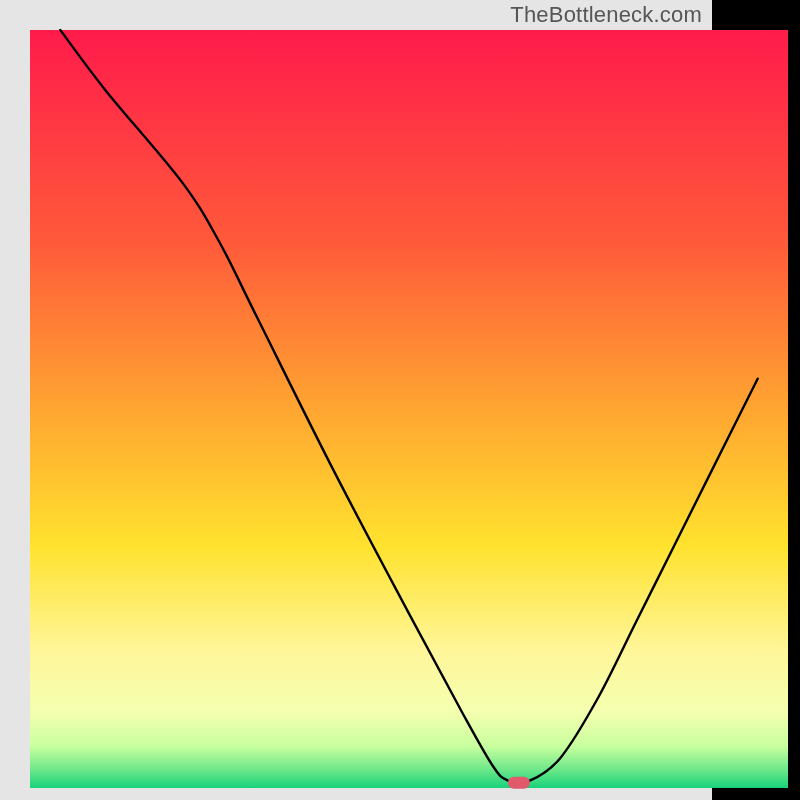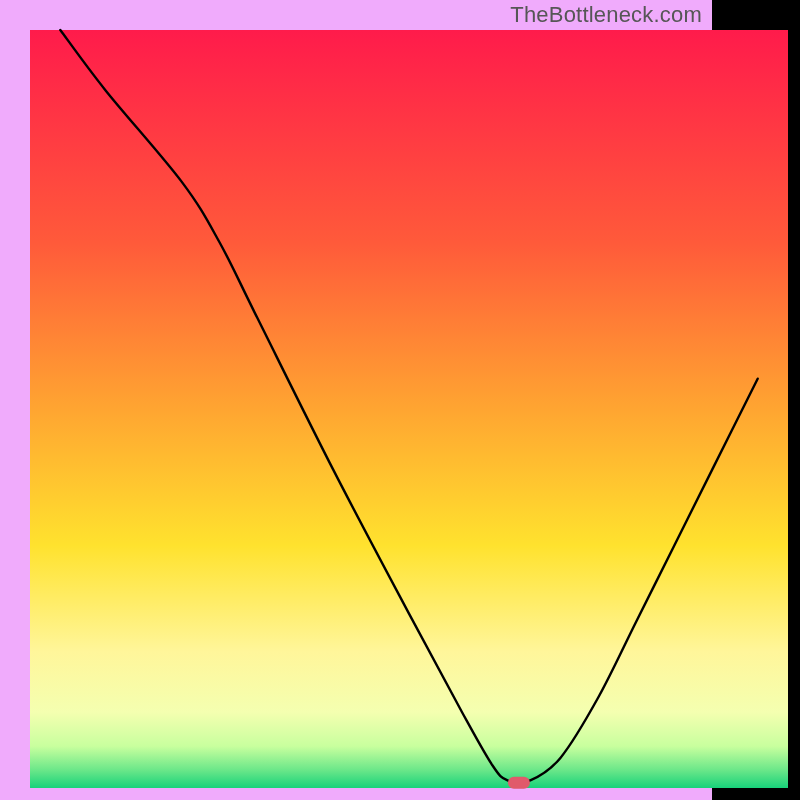--- a/index.html
+++ b/index.html
@@ -8,21 +8,21 @@
     width: 800px;
     height: 800px;
     background: #000;
     font-family: Arial, Helvetica, sans-serif;
     overflow: hidden;
   }
   .frame {
     position: relative;
     width: 712px;
     height: 800px;
-    background: #f0abfc;
+    background: #e5e5e5;
   }
   .watermark {
     position: absolute;
     top: 2px;
     right: 10px;
     color: #565656;
     font-size: 22px;
     letter-spacing: 0.2px;
     z-index: 3;
   }

